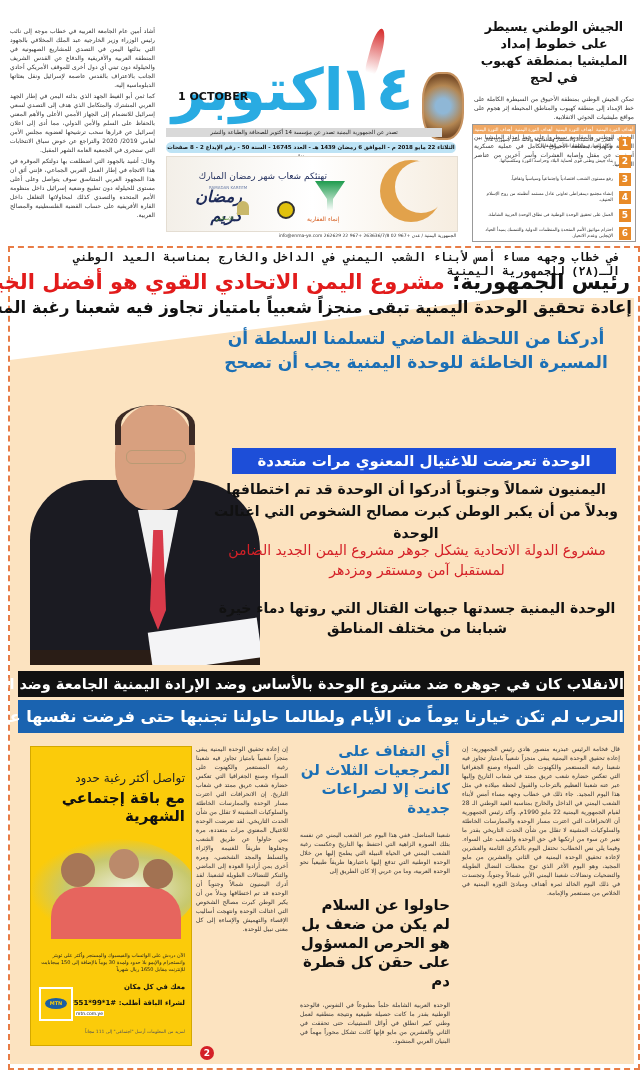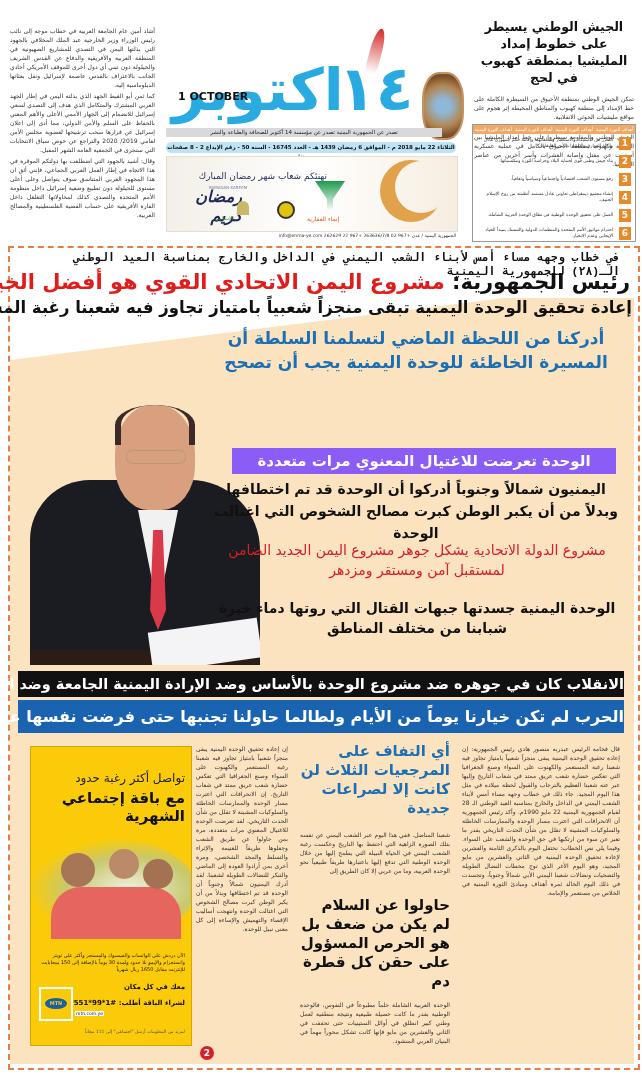--- a/index.html
+++ b/index.html
@@ -46,21 +46,21 @@
   #lead{left:8px;top:246px;width:628px;height:820px;border:2px dashed #e87c46;}
   #lead-bg{left:10px;top:248px;width:624px;height:816px;background:#fce3c0;}
   #lead-white{left:10px;top:248px;width:624px;height:50px;background:#fff;}
   #lead-wedge{left:10px;top:280px;width:624px;height:80px;background:#fff;clip-path:polygon(0 0,100% 0,100% 2%,0 100%);}
   .kicker{left:20px;top:250px;width:600px;text-align:right;font-size:11.5px;font-weight:bold;color:#111;font-family:Liberation Mono, monospace;}
   .main-h{left:20px;top:268px;width:610px;text-align:center;font-size:21px;font-weight:bold;line-height:28px;white-space:nowrap;}
   .main-h .pre{color:#111;}
   .main-h .red{color:#e21b1b;}
   .sub1{left:14px;top:298px;width:618px;text-align:center;font-size:16.5px;font-weight:bold;color:#111;white-space:nowrap;}
   .sub2{left:210px;top:326px;width:412px;text-align:center;font-size:17px;font-weight:bold;color:#1b6fb5;line-height:24px;}
-  .redbar{left:232px;top:448px;width:384px;height:26px;background:#8b5cf6;color:#fff;font-size:15px;font-weight:bold;line-height:26px;text-align:center;}
+  .redbar{left:232px;top:448px;width:384px;height:26px;background:#1d4ed8;color:#fff;font-size:15px;font-weight:bold;line-height:26px;text-align:center;}
   .sub3{left:212px;top:478px;width:408px;text-align:center;font-size:14px;font-weight:bold;color:#111;line-height:22px;}
   .sub4{left:212px;top:540px;width:410px;text-align:center;font-size:14px;font-weight:normal;color:#d42027;line-height:20px;}
   .sub5{left:212px;top:598px;width:410px;text-align:center;font-size:14px;font-weight:bold;color:#111;line-height:20px;}
   #photo{left:30px;top:350px;width:230px;height:315px;overflow:hidden;}
   .ph-suit{position:absolute;left:0;top:130px;width:230px;height:200px;background:#1b1b22;border-radius:60px 70px 0 0;}
   .ph-shirt{position:absolute;left:108px;top:160px;width:40px;height:80px;background:#f1f1f1;clip-path:polygon(0 0,100% 0,60% 100%,40% 100%);}
   .ph-tie{position:absolute;left:120px;top:180px;width:16px;height:100px;background:#d93a4a;clip-path:polygon(20% 0,80% 0,100% 80%,50% 100%,0 80%);}
   .ph-head{position:absolute;left:85px;top:55px;width:80px;height:105px;background:#d8a07f;border-radius:46% 46% 42% 42%;}
   .ph-hair{position:absolute;left:85px;top:55px;width:80px;height:40px;border-radius:50% 50% 0 0;border-left:6px solid #3b2a25;border-right:6px solid #3b2a25;box-sizing:border-box;}
   .ph-glasses{position:absolute;left:96px;top:100px;width:58px;height:12px;border:1px solid #b99a74;border-radius:6px;}

